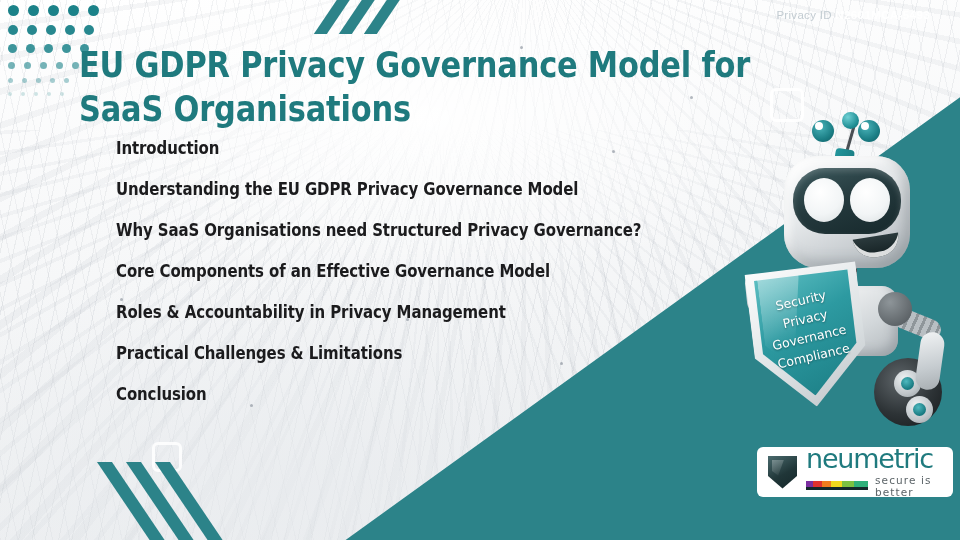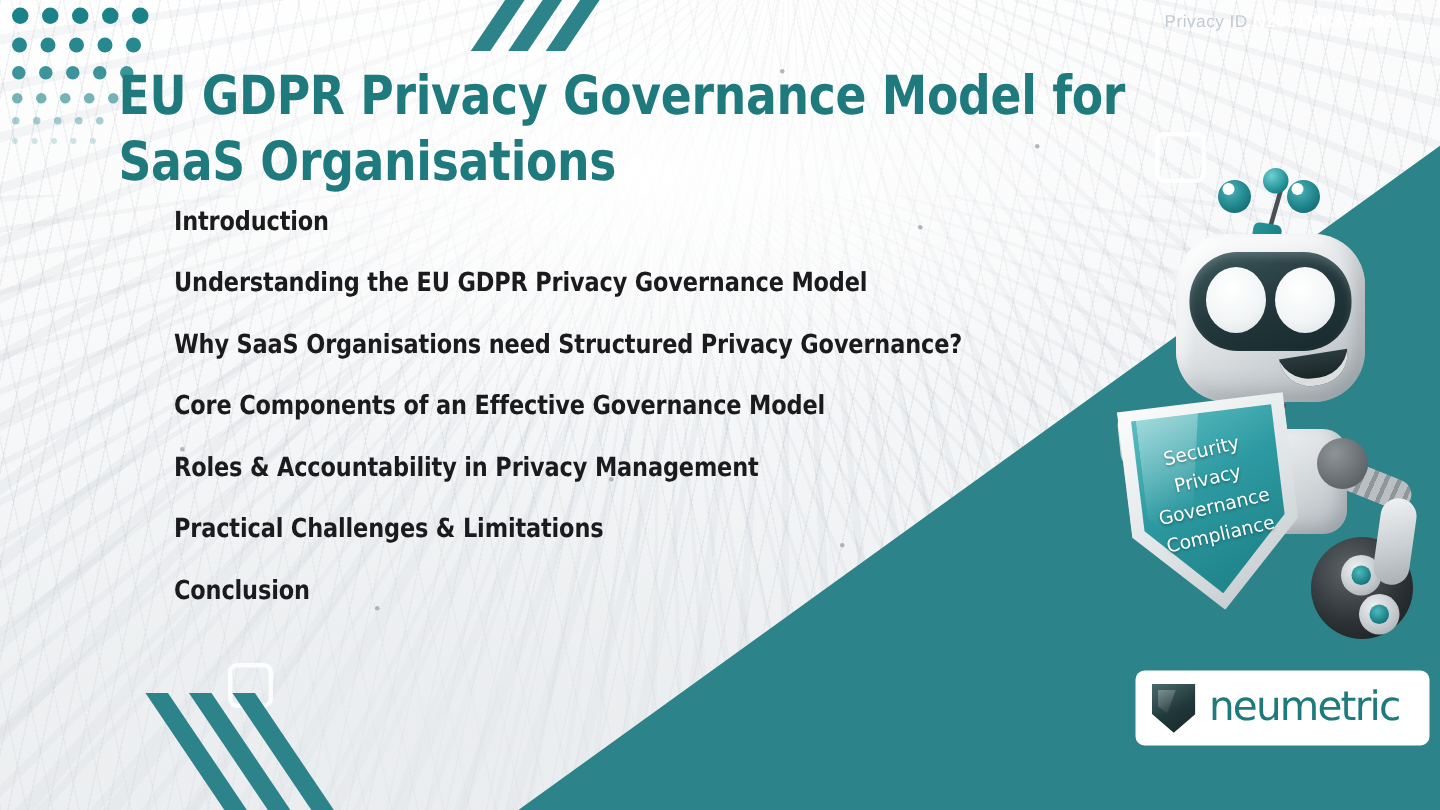--- a/index.html
+++ b/index.html
@@ -415,16 +415,20 @@
       <span>Privacy</span>
       <span>Governance</span>
       <span>Compliance</span>
     </div>
   </div>
 
   <div class="logo">
     <div class="logo-shield"></div>
     <div class="logo-right">
       <div class="logo-word">neumetric</div>
+      <div class="logo-sub">
+        <span class="logo-bar"></span>
+        <span class="logo-tag">secure is better</span>
+      </div>
     </div>
   </div>
 
 </div>
 
 </body></html>

